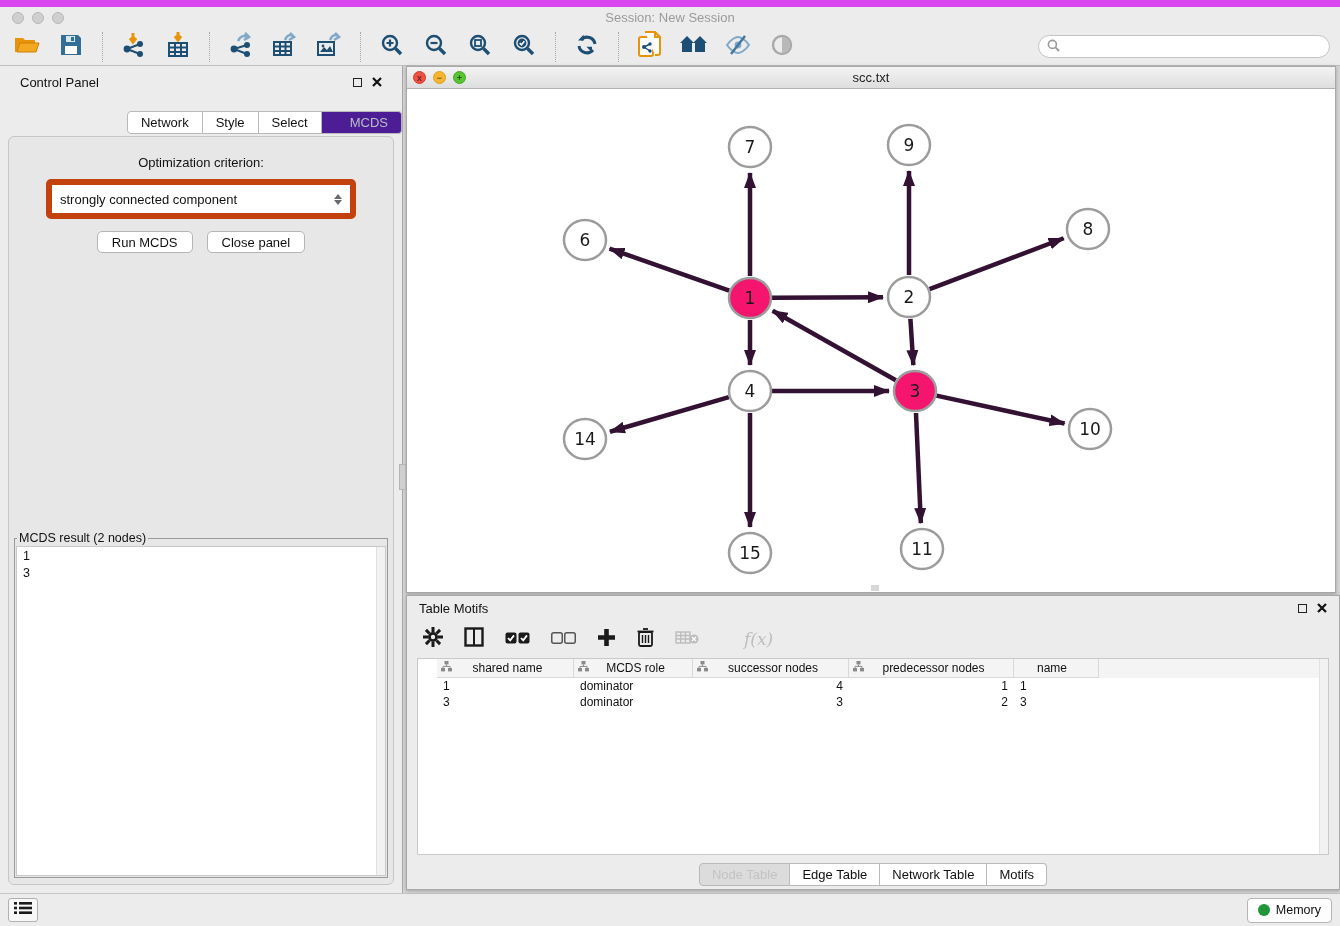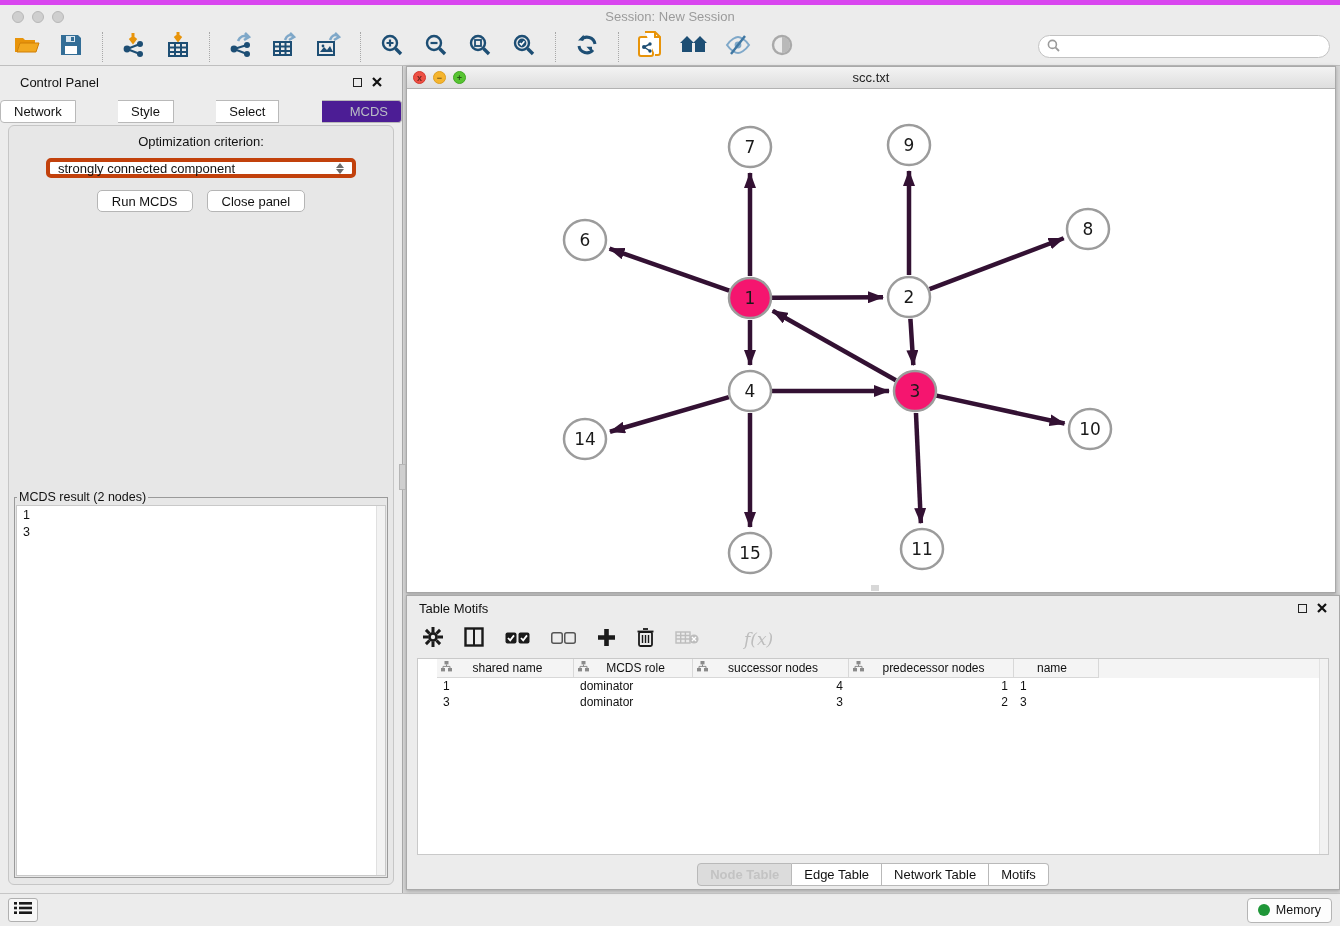--- a/index.html
+++ b/index.html
@@ -1,21 +1,21 @@
 <!DOCTYPE html>
 <html><head>
 <meta charset="utf-8">
 <style>
   * { margin:0; padding:0; box-sizing:border-box; }
   html,body { width:1340px; height:926px; overflow:hidden;
     font-family:"Liberation Sans", sans-serif; background:#d6d6d6; }
   .app { width:1340px; height:926px; display:flex; flex-direction:column; }
 
   
-  .titlebar { height:28px; background:#ececec; border-top:5px solid #d946ef;
+  .titlebar { height:28px; background:#ececec; border-top:7px solid #d946ef;
     position:relative; display:flex; align-items:center; flex:none; }
   .traffic { display:flex; gap:8px; margin-left:12px; }
   .tl-circle { width:12px; height:12px; border-radius:50%;
     background:#cfcfcf; border:1px solid #b8b8b8; }
   .win-title { position:absolute; left:0; right:0; text-align:center;
     color:#9b9b9b; font-size:13px; pointer-events:none; }
 
   
   .toolbar { height:38px; background:#ececec; border-bottom:1px solid #bfbfbf;
     display:flex; align-items:center; padding:0 10px; gap:10px; flex:none; }
@@ -31,32 +31,32 @@
   
   .main { flex:1; display:flex; min-height:0; }
 
   
   .control-panel { width:403px; flex:none; background:#ececec;
     border-right:1px solid #a9a9a9; display:flex; flex-direction:column; position:relative; }
   .cp-header { height:24px; display:flex; align-items:center; padding:0 20px; margin-top:4px; }
   .panel-title { font-size:13px; color:#111; }
   .panel-header-icons { margin-left:auto; display:flex; gap:10px; align-items:center; }
   .float-box { width:9px; height:9px; border:1.5px solid #222; display:inline-block; }
-  .cp-tabs { display:flex; justify-content:space-between; margin-top:6px; }
+  .cp-tabs { display:flex; justify-content:flex-end; margin-top:17px; }
   .cp-tab { font-size:13px; padding:3px 13px; background:#fff; border:1px solid #b9b9b9;
     border-left:none; color:#111; }
   .cp-tab:first-child { border-left:1px solid #b9b9b9; border-radius:4px 0 0 4px; }
   .cp-tab:last-child { border-radius:0 4px 4px 0; }
   .cp-tab.active { background:#4c1d95; color:#b9bec4;padding-left:28px; }
   .cp-content { margin:2px 8px 8px 8px; flex:1; background:#e7e7e7;
-    border:1px solid #c6c6c6; border-radius:6px; padding-top:8px;
+    border:1px solid #c6c6c6; border-radius:6px; padding-top:18px;
     display:flex; flex-direction:column; min-height:0; }
   .opt-label { text-align:center; font-size:13px; color:#111; }
-  .dropdown { margin:9px auto 0; width:310px; height:20px; background:#fff;
-    border:4px solid #c2410c; border-radius:5px; display:flex; align-items:center;
+  .dropdown { margin:9px auto 0; width:310px; height:40px; background:#fff;
+    border:6px solid #c2410c; border-radius:5px; display:flex; align-items:center;
     padding:0 8px; font-size:13px; color:#111; }
   .dd-stepper { margin-left:auto; display:flex; flex-direction:column; gap:1px; }
   .dd-stepper i { width:0; height:0; border-left:4px solid transparent;
     border-right:4px solid transparent; display:block; }
   .dd-up { border-bottom:5px solid #6b6b6b; }
   .dd-down { border-top:5px solid #6b6b6b; }
   .btn-row { display:flex; justify-content:center; gap:14px; margin-top:12px; }
   .push-btn { min-width:95px; height:22px; background:#fff; border:1px solid #b5b5b5;
     border-radius:5px; font-size:13px; color:#111; display:flex;
     align-items:center; justify-content:center; padding:0 14px; }
@@ -107,21 +107,21 @@
     border-bottom:1px solid #d8d8d8; font-size:12px; color:#111; padding:0 4px; gap:2px; }
   .t-hcell .hlabel { flex:1; text-align:center; padding-right:8px; }
   .t-row { display:flex; height:16px; }
   .t-cell { font-size:12px; color:#111; padding:0 6px; line-height:16px; white-space:nowrap; }
   .al { text-align:left; } .ar { text-align:right; }
   .t-scroll { position:absolute; right:0; top:0; bottom:0; width:9px;
     background:#f2f2f2; border-left:1px solid #e2e2e2; }
   .tp-tabs { height:23px; margin:8px 0 3px; display:flex; justify-content:center; flex:none; }
   .tp-tab { font-size:13px; padding:2px 12px; background:#fff; border:1px solid #b9b9b9;
     border-left:none; color:#111; display:flex; align-items:center; }
-  .tp-tab:first-child { border-left:1px solid #b9b9b9; border-radius:4px 0 0 4px;font-weight:bold; }
+  .tp-tab:first-child { border-left:1px solid #b9b9b9; border-radius:4px 0 0 4px; }
   .tp-tab:last-child { border-radius:0 4px 4px 0; }
   .tp-tab.active { background:#dcdcdc; color:#c3c3c3; }
 
   
   .statusbar { height:33px; background:#ececec; border-top:1px solid #c6c6c6;
     display:flex; align-items:center; padding:0 8px; flex:none; }
   .task-btn { width:30px; height:24px; border:1px solid #b0b0b0; border-radius:3px;
     background:#f7f7f7; display:flex; align-items:center; justify-content:center; }
   .memory-btn { margin-left:auto; height:25px; border:1px solid #b5b5b5; border-radius:4px;
     background:#fdfdfd; display:flex; align-items:center; gap:6px; padding:0 10px; }

